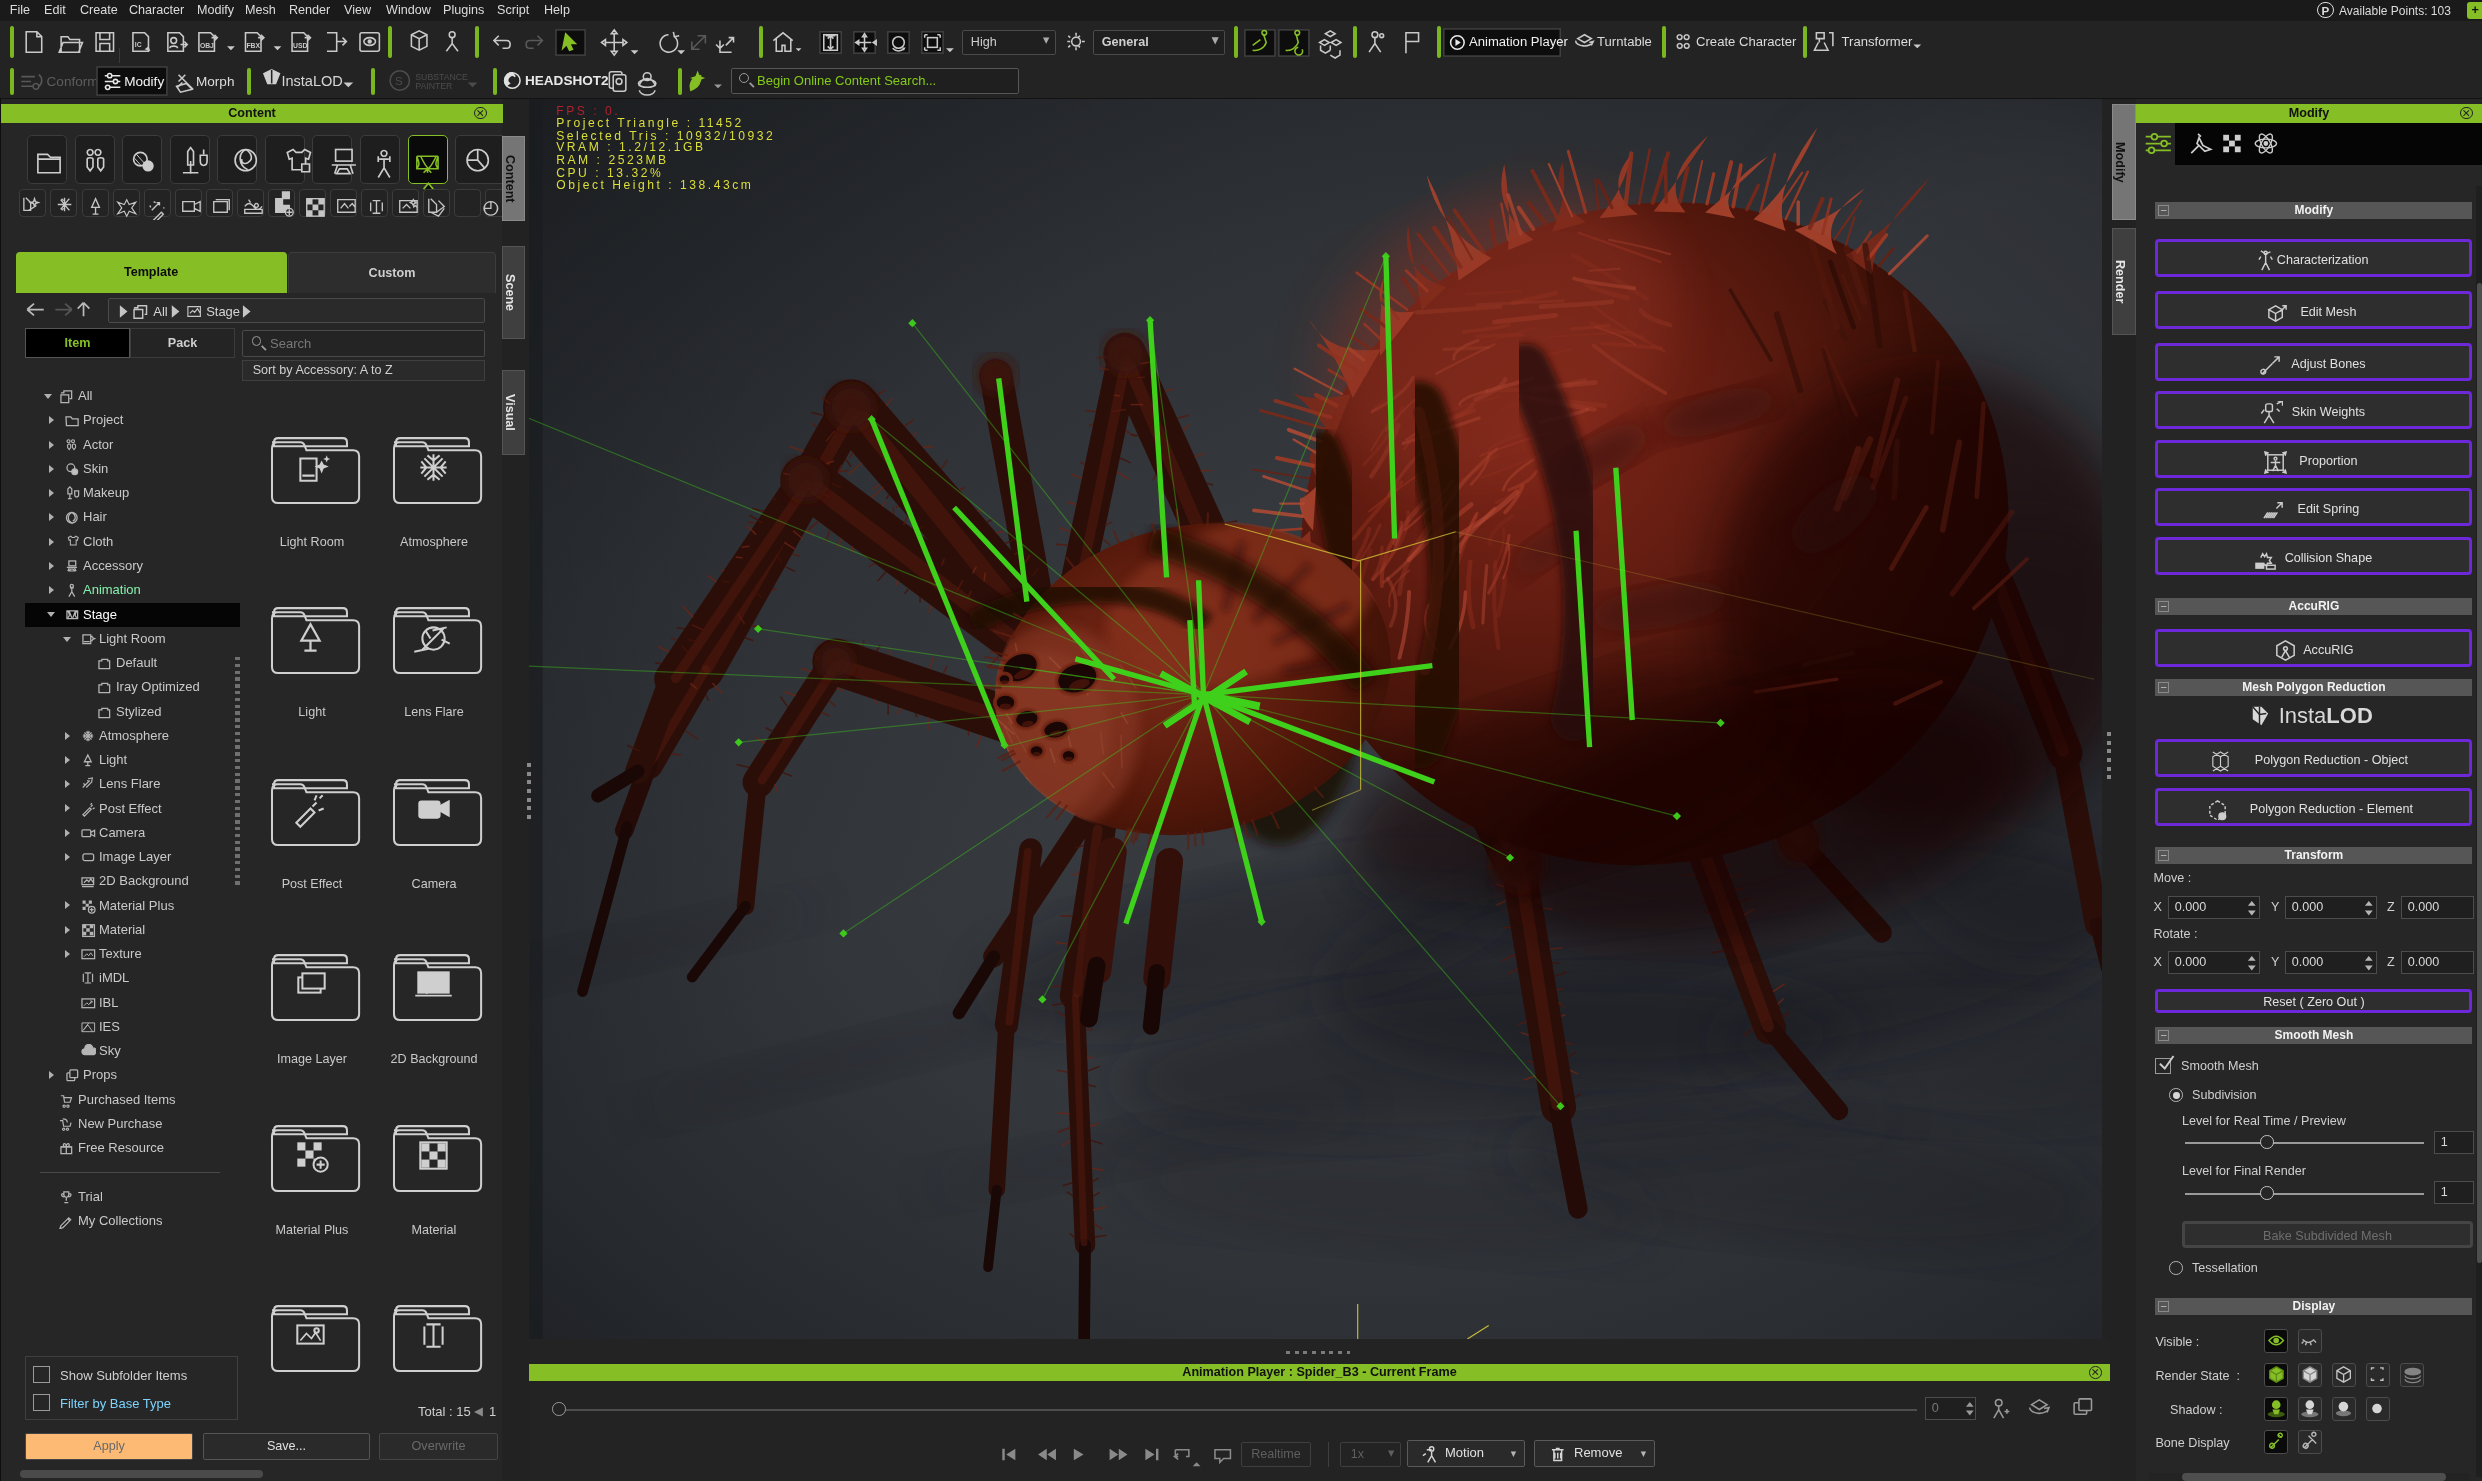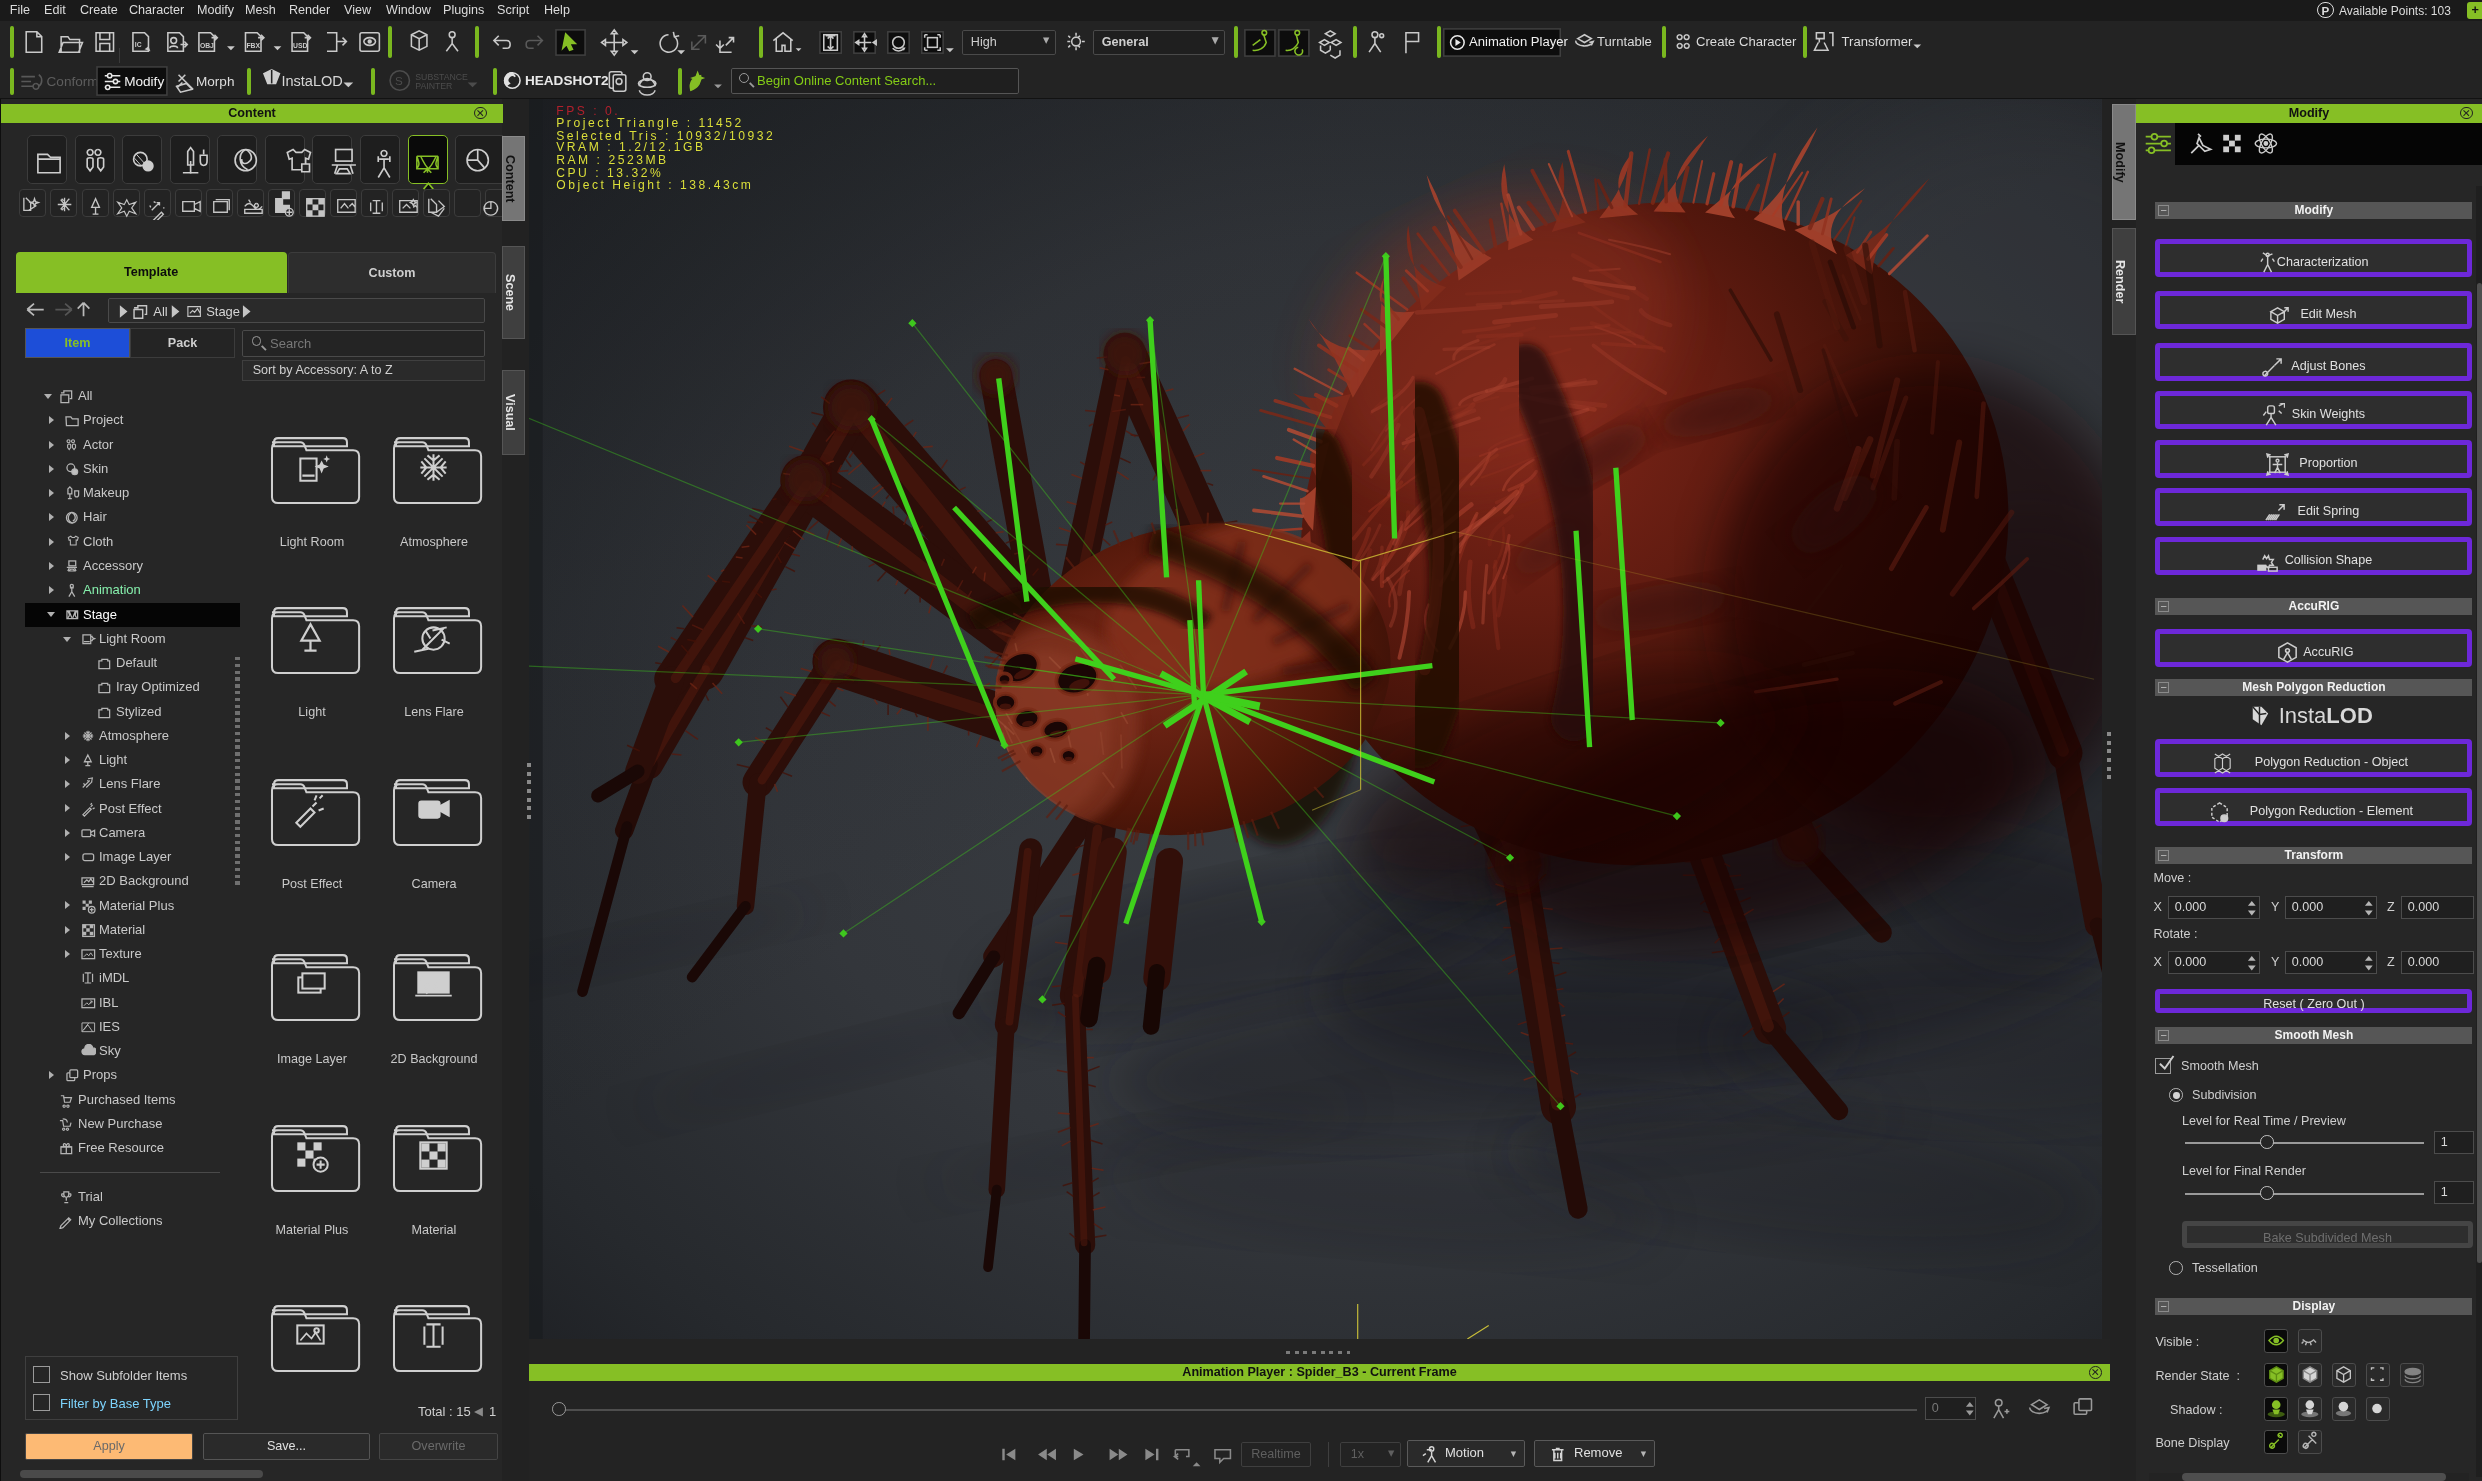--- a/index.html
+++ b/index.html
@@ -19,21 +19,21 @@
 #cpanel .hdr{position:absolute;left:0;top:4.9px;width:502px;height:19.4px;background:#86bf25;color:#111;font-weight:bold;font-size:12.6px;text-align:center;line-height:19.4px;}
 .bigico{position:absolute;top:36px;width:40px;height:49px;background:#1e1e1e;border:1px solid #3c3c3c;border-radius:4.9px;}
 .smico{position:absolute;top:90px;width:27px;height:28px;background:#232323;border:1px solid #3c3c3c;border-radius:3.9px;color:#c4c4c4;text-align:center;}
 .tab{position:absolute;top:153px;height:41px;font-size:12.6px;font-weight:bold;text-align:center;line-height:41px;border-radius:3.9px 3.9px 0 0;}
 .flabel{position:absolute;width:136px;text-align:center;color:#c9c9c9;font-size:12.6px;}
 
 #rpanel{position:absolute;left:2136px;top:99px;width:346px;height:1383px;background:#262626;}
 #rpanel .hdr{position:absolute;left:0;top:4.9px;width:346px;height:19.4px;background:#86bf25;color:#111;font-weight:bold;font-size:12.6px;text-align:center;line-height:19.4px;}
 .secbar{position:absolute;left:19.4px;width:317px;height:16.5px;background:#565656;color:#f2f2f2;font-size:12px;font-weight:bold;text-align:center;line-height:16.5px;}
 .secbar .mini{position:absolute;left:2.9px;top:2.9px;width:10.7px;height:10.7px;border:1px solid #8a8a8a;background:#565656;color:#ddd;font-size:9.7px;line-height:8.7px;text-align:center;font-weight:normal;}
-.rbtn{position:absolute;left:19.4px;width:317px;height:38px;background:#2e2e2e;border:5px solid #6d28d9;border-radius:3.9px;color:#e0e0e0;font-size:12.6px;}
+.rbtn{position:absolute;left:19.4px;width:317px;height:38px;background:#2e2e2e;border:3px solid #6d28d9;border-radius:3.9px;color:#e0e0e0;font-size:12.6px;}
 .rbtn .lbl{position:absolute;width:100%;text-align:center;top:10.7px;}
 .num{position:absolute;width:91px;height:23px;background:#1f1f1f;border:1px solid #4c4c4c;color:#d8d8d8;font-size:12.6px;line-height:21.3px;padding-left:5.8px;}
 .xyz{position:absolute;color:#cfcfcf;font-size:12.6px;}
 .ibox{position:absolute;width:24px;height:24px;border:1px solid #4c4c4c;border-radius:2.9px;background:#2a2a2a;}
 .ibox.on{background:#0a0a0a;}
 
 .vtab{position:absolute;color:#e6e6e6;font-size:12.6px;font-weight:bold;writing-mode:vertical-lr;text-align:center;border:1px solid #555;background:#3f3f3f;}
 
 #bbar{position:absolute;left:529px;top:1339px;width:1581px;height:143px;background:#232323;}
 #bbar .hdr{position:absolute;left:0;top:25px;width:1581px;height:16.5px;background:#86bf25;color:#111;font-weight:bold;font-size:12.6px;text-align:center;line-height:16.5px;}
@@ -360,21 +360,21 @@
       <path d="M10 8 l6 5 -6 5 z" fill="#c5c5c5"></path>
       <path d="M24 9 h4 v-2 h9 v9 h-2 m-11 -5 h9 v9 h-9 z"></path>
       <text x="44" y="18" font-size="13.5" fill="#d5d5d5" stroke="none">All</text>
       <path d="M64 8 l6 5 -6 5 z" fill="#c5c5c5"></path>
       <path d="M80 8 h13 v10 h-13 z m2 7 l3 -3 2 2 3 -4 3 5" stroke-width="1.2"></path>
       <text x="99" y="18" font-size="13.5" fill="#d5d5d5" stroke="none">Stage</text>
       <path d="M138 8 l6 5 -6 5 z" fill="#c5c5c5"></path>
     </svg>
   </div>
 
-  <div class="tbtn" style="left:24px;top:229px;width:105px;height:30px;background:#1d4ed8;border-color:#555;border-radius:0;color:#86bf25;font-weight:bold;text-align:center;line-height:28px;">Item</div>
+  <div class="tbtn" style="left:24px;top:229px;width:105px;height:30px;background:#000000;border-color:#555;border-radius:0;color:#86bf25;font-weight:bold;text-align:center;line-height:28px;">Item</div>
   <div class="tbtn" style="left:129px;top:229px;width:105px;height:30px;background:#242424;border-color:#3c3c3c;border-radius:0;color:#cfcfcf;font-weight:bold;text-align:center;line-height:28px;">Pack</div>
   <div class="tbtn" style="left:241px;top:231px;width:243px;height:27px;background:#242424;border-color:#4a4a4a;">
     <span style="position:absolute;left:8.7px;top:4.9px;width:9.7px;height:9.7px;border:1.6px solid #9a9a9a;border-radius:50%;"></span>
     <span style="position:absolute;left:17.5px;top:15.5px;width:5.8px;height:1.6px;background:#9a9a9a;transform:rotate(45deg);"></span>
     <span style="position:absolute;left:27px;top:4.9px;color:#787878;font-size:13px;">Search</span>
   </div>
 
   <div class="tbtn" style="left:241px;top:261px;width:243px;height:21.3px;background:#2a2a2a;border-color:#3f3f3f;border-radius:0;">
     <span style="position:absolute;left:9.7px;top:1.9px;font-size:12.6px;color:#d0d0d0;">Sort by Accessory: A to Z</span>
   </div>

